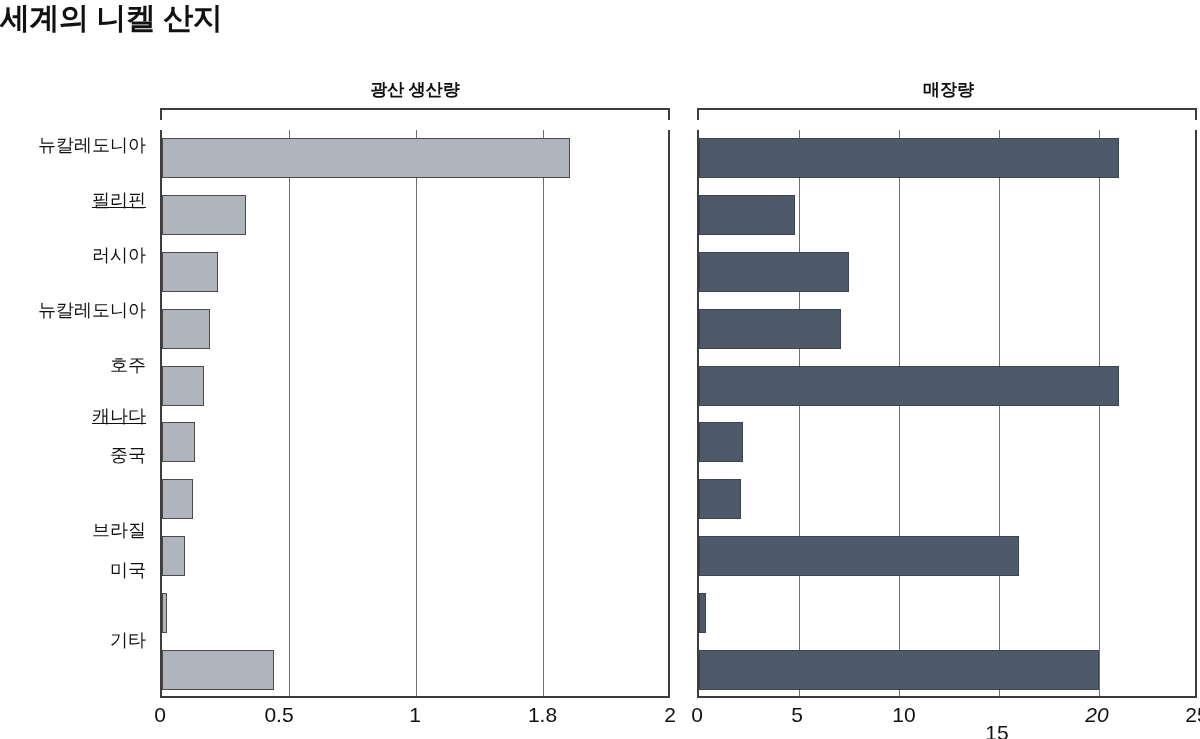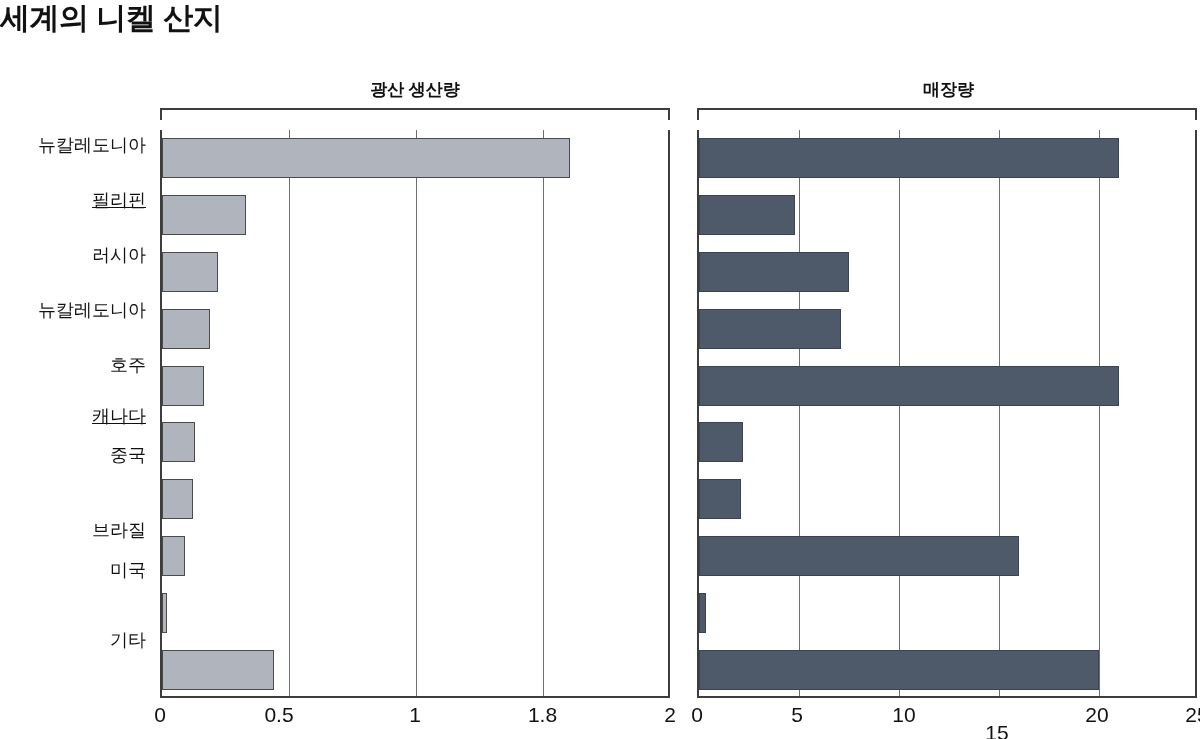--- a/index.html
+++ b/index.html
@@ -222,15 +222,15 @@
     <div class="tick" style="left: 279px; top: 703px;">0.5</div>
     <div class="tick" style="left: 415px; top: 703px;">1</div>
     <div class="tick" style="left: 542.5px; top: 703px;">1.8</div>
     <div class="tick" style="left: 670px; top: 703px;">2</div>
   </div>
 <div id="ticks-right">
     <div class="tick" style="left: 697px; top: 703px;">0</div>
     <div class="tick" style="left: 797px; top: 703px;">5</div>
     <div class="tick" style="left: 897px; top: 703px; margin-left: 7px;">10</div>
     <div class="tick" style="left: 997px; top: 721px;">15</div>
-    <div class="tick" style="left: 1097px; top: 703px;">20</div>
+    <div class="tick" style="left: 1097px; top: 703px; font-style: italic;">20</div>
     <div class="tick" style="left: 1197px; top: 703px;">25</div>
   </div>
 
 </body></html>

